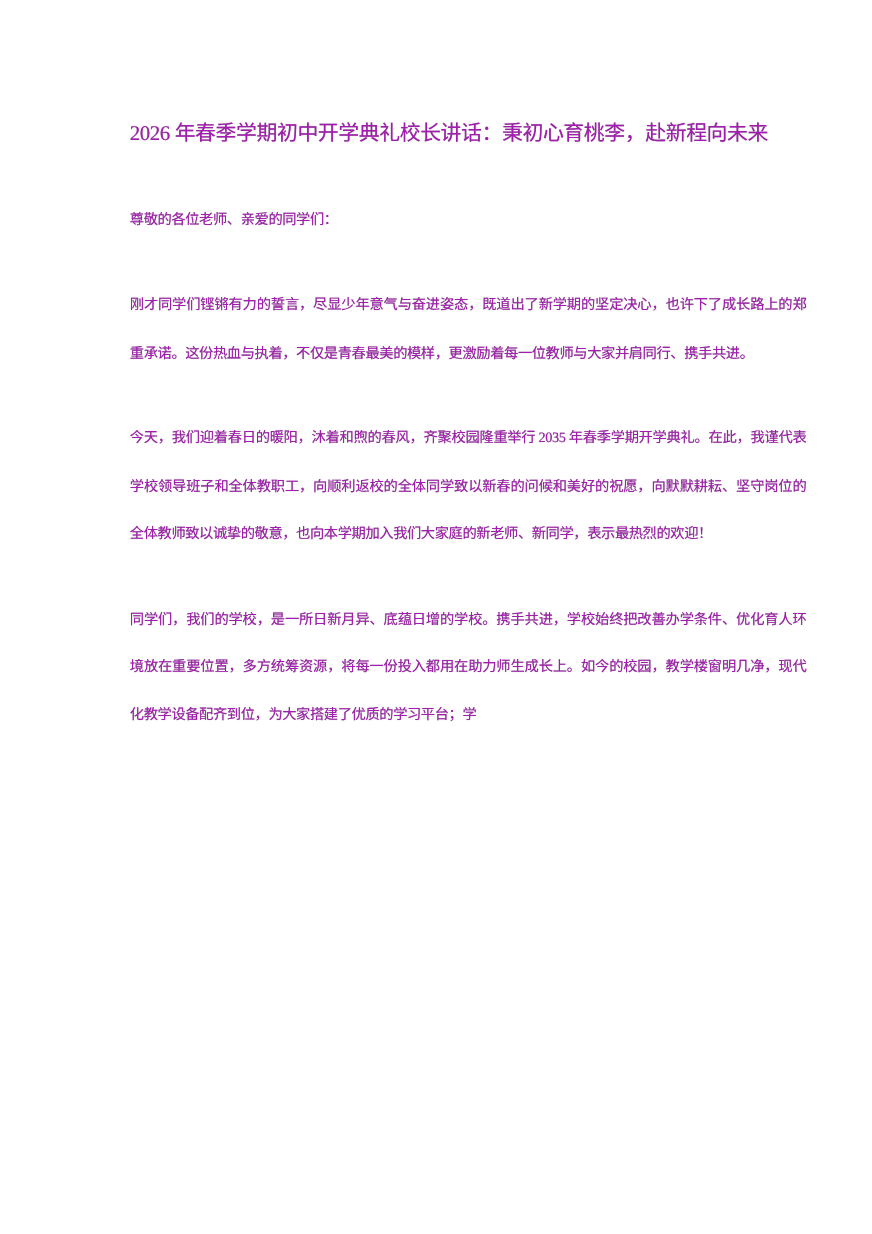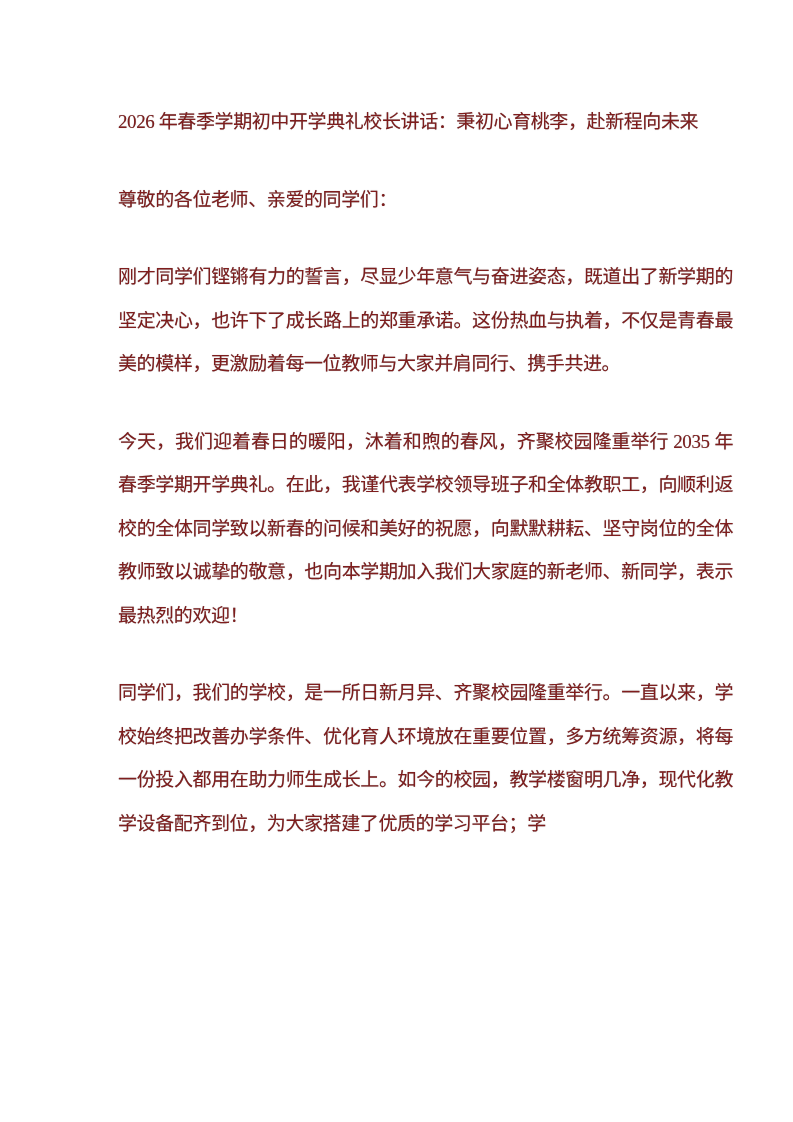--- a/index.html
+++ b/index.html
@@ -12,25 +12,25 @@
     height: 1122px;
     overflow: hidden;
   }
   .page {
     box-sizing: border-box;
     width: 793px;
     height: 1122px;
     background: #ffffff;
     padding: 100px 60px 0 118px;
     font-family: "Liberation Serif", "DejaVu Serif", serif;
-    color: #7f1d1d;
+    color: #a21caf;
   }
   .para {
     margin: 0 0 34px 0;
-    font-size: 19px;
+    font-size: 13px;
     font-weight: normal;
     line-height: 43.5px;
     letter-spacing: -0.4px;
     text-align: justify;
     
     text-shadow: 0 0 0.7px rgba(45,45,45,0.55);
   }
   h1.para {
     font-size: 19px; 
   }
@@ -41,14 +41,14 @@
 <div class="page">
   <h1 class="para">2026 年春季学期初中开学典礼校长讲话：秉初心育桃李，赴新程向未来</h1>
 
   <p class="para">尊敬的各位老师、亲爱的同学们：</p>
 
 
   <p class="para">刚才同学们铿锵有力的誓言，尽显少年意气与奋进姿态，既道出了新学期的坚定决心，也许下了成长路上的郑重承诺。这份热血与执着，不仅是青春最美的模样，更激励着每一位教师与大家并肩同行、携手共进。</p>
 
   <p class="para">今天，我们迎着春日的暖阳，沐着和煦的春风，齐聚校园隆重举行 2035 年春季学期开学典礼。在此，我谨代表学校领导班子和全体教职工，向顺利返校的全体同学致以新春的问候和美好的祝愿，向默默耕耘、坚守岗位的全体教师致以诚挚的敬意，也向本学期加入我们大家庭的新老师、新同学，表示最热烈的欢迎！</p>
 
-  <p class="para">同学们，我们的学校，是一所日新月异、齐聚校园隆重举行。一直以来，学校始终把改善办学条件、优化育人环境放在重要位置，多方统筹资源，将每一份投入都用在助力师生成长上。如今的校园，教学楼窗明几净，现代化教学设备配齐到位，为大家搭建了优质的学习平台；学</p>
+  <p class="para">同学们，我们的学校，是一所日新月异、底蕴日增的学校。携手共进，学校始终把改善办学条件、优化育人环境放在重要位置，多方统筹资源，将每一份投入都用在助力师生成长上。如今的校园，教学楼窗明几净，现代化教学设备配齐到位，为大家搭建了优质的学习平台；学</p>
 </div>
 
 </body></html>

